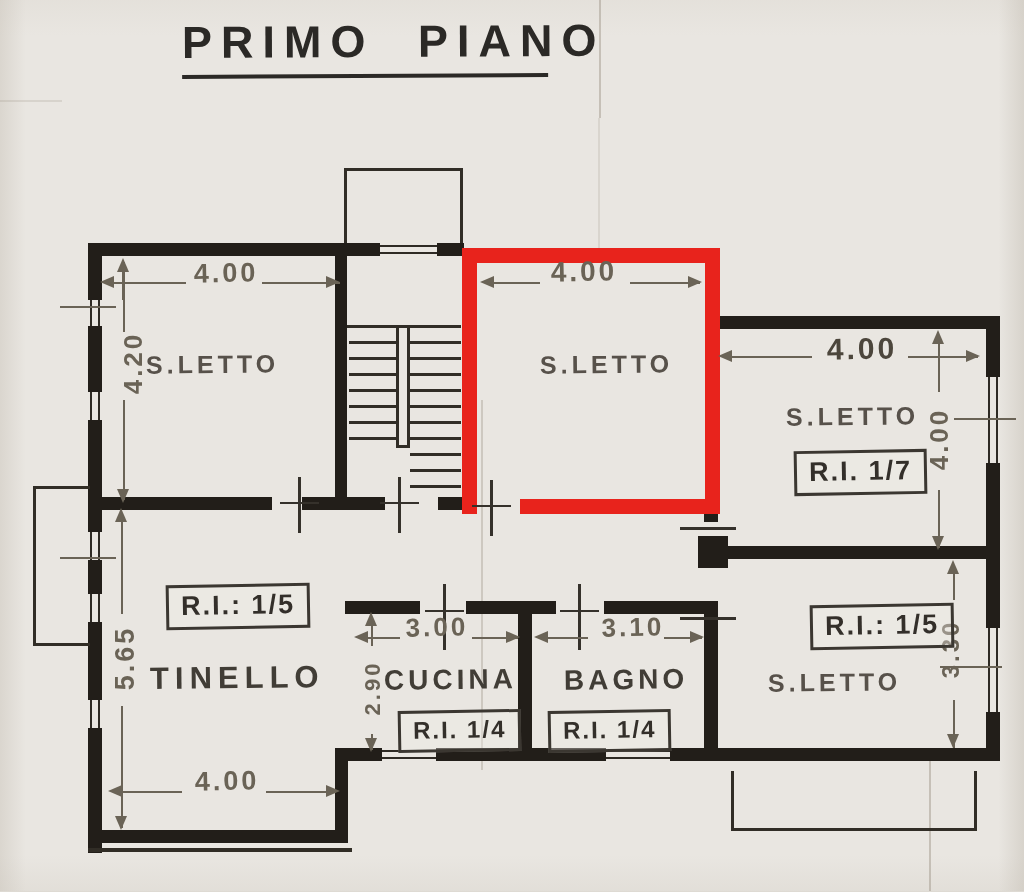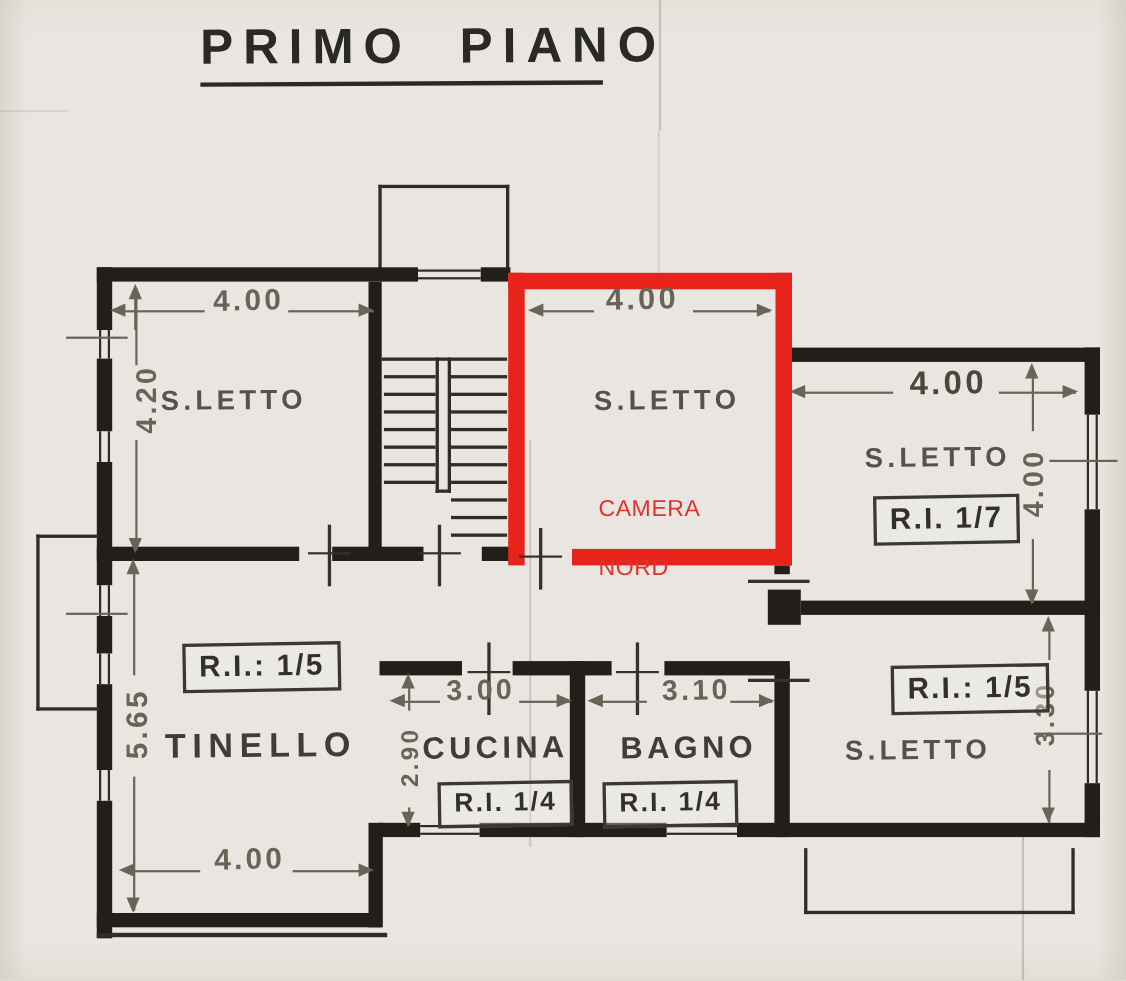--- a/index.html
+++ b/index.html
@@ -236,24 +236,20 @@
   <div class="dim" style="left:184px;top:766px;width:86px;font-size:27px;">4.00</div>
 
   <div class="rl" style="left:146px;top:350px;">S.LETTO</div>
   <div class="rl" style="left:540px;top:350px;">S.LETTO</div>
   <div class="rl" style="left:786px;top:402px;">S.LETTO</div>
   <div class="rl" style="left:768px;top:668px;">S.LETTO</div>
   <div class="rl dark" style="left:150px;top:660px;font-size:31px;letter-spacing:6px;">TINELLO</div>
   <div class="rl dark" style="left:384px;top:664px;font-size:28px;">CUCINA</div>
   <div class="rl dark" style="left:564px;top:664px;font-size:28px;">BAGNO</div>
 
-  <div class="overlay" style="left:544px;top:422px;">
-    <div>CAMERA</div>
-    <div>NORD</div>
-  </div>
 
   <div class="rib" style="left:166px;top:584px;">R.I.: 1/5</div>
   <div class="rib" style="left:794px;top:450px;">R.I. 1/7</div>
   <div class="rib" style="left:810px;top:604px;">R.I.: 1/5</div>
   <div class="rib" style="left:398px;top:710px;font-size:24px;">R.I. 1/4</div>
   <div class="rib" style="left:548px;top:710px;font-size:24px;">R.I. 1/4</div>
 
 </div>
 
 </body></html>

